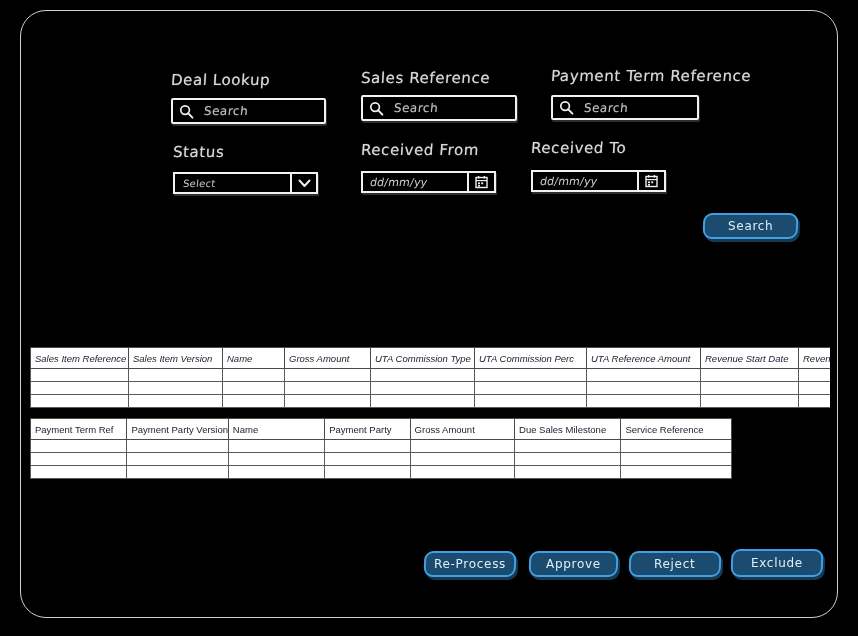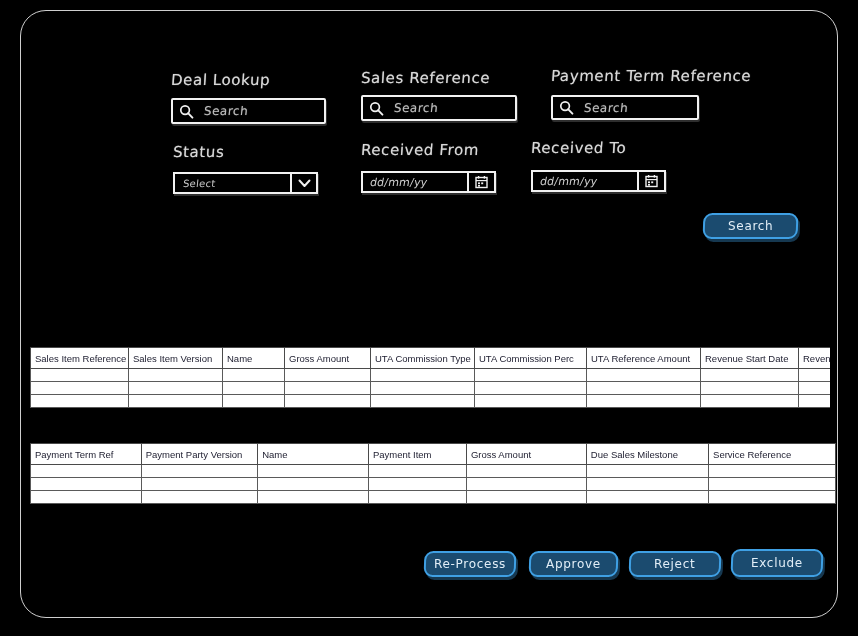--- a/index.html
+++ b/index.html
@@ -163,30 +163,31 @@
     overflow: hidden;
   }
   .data-table td {
     background: #ffffff;
     border: 1px solid #5a5a5a;
     height: 12px;
     padding: 0 4px;
   }
 
   #sales-items-table { left: 30px; top: 347px; width: 802px; }
-  #payment-terms-table { left: 30px; top: 443px; width: 806px; }
+  #payment-terms-table { left: 30px; top: 418px; width: 702px; }
 
   
   #sales-table-clip {
     position: absolute;
     left: 0; top: 0;
     width: 830px;
     height: 636px;
     overflow: hidden;
     pointer-events: none;
+    font-style: italic;
   }
   #sales-table-clip .data-table { pointer-events: auto; }
 </style>
 </head>
 <body>
 
 <div id="app-frame">
 
   <div class="field-group" style="left:150px; top:60px; width:170px;">
     <div class="field-label">Deal Lookup</div>
@@ -360,21 +361,21 @@
     <col style="width:85px">
       <col style="width:104px">
       <col style="width:106px">
     <col style="width:110px">
   </colgroup>
   <thead>
     <tr id="pt-head-row">
         <th>Payment Term Ref</th>
         <th>Payment Party Version</th>
         <th>Name</th>
-        <th>Payment Item</th>
+        <th>Payment Party</th>
         <th>Gross Amount</th>
         <th>Due Sales Milestone</th>
         <th>Service Reference</th>
       </tr>
   </thead>
   <tbody id="pt-body">
       <tr>
         <td></td>
         <td></td>
         <td></td>

